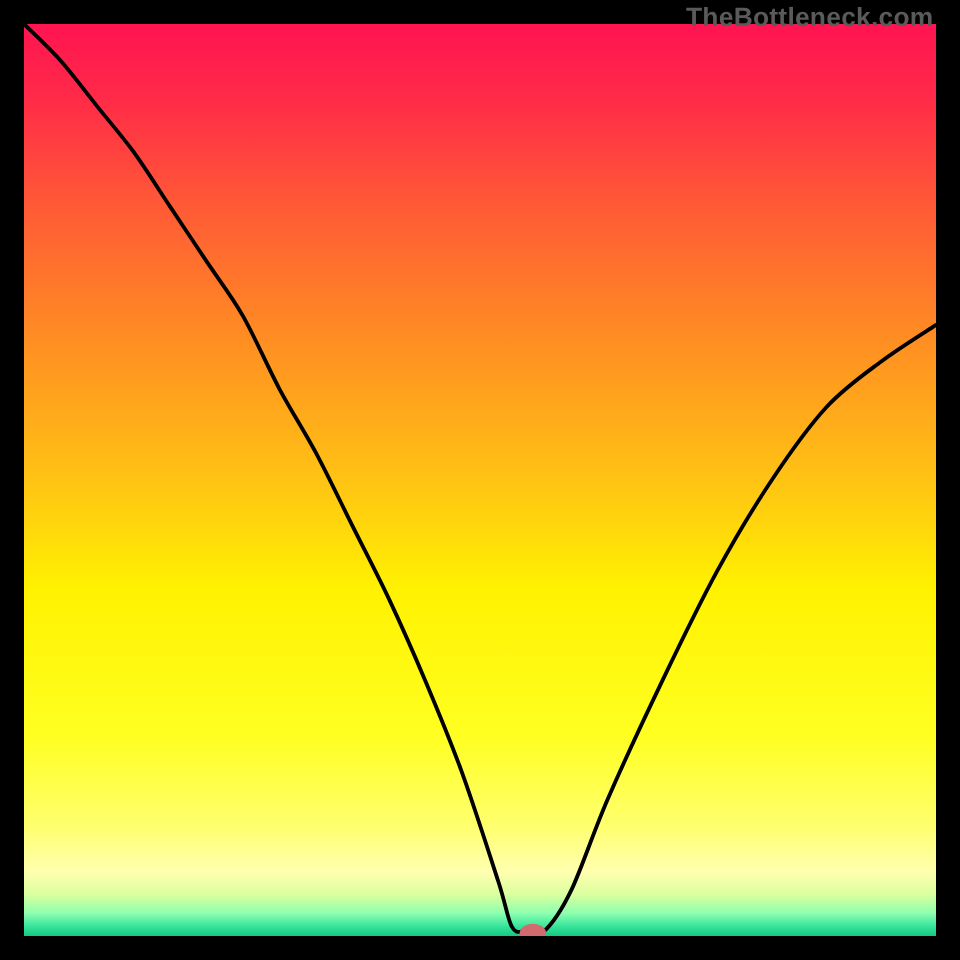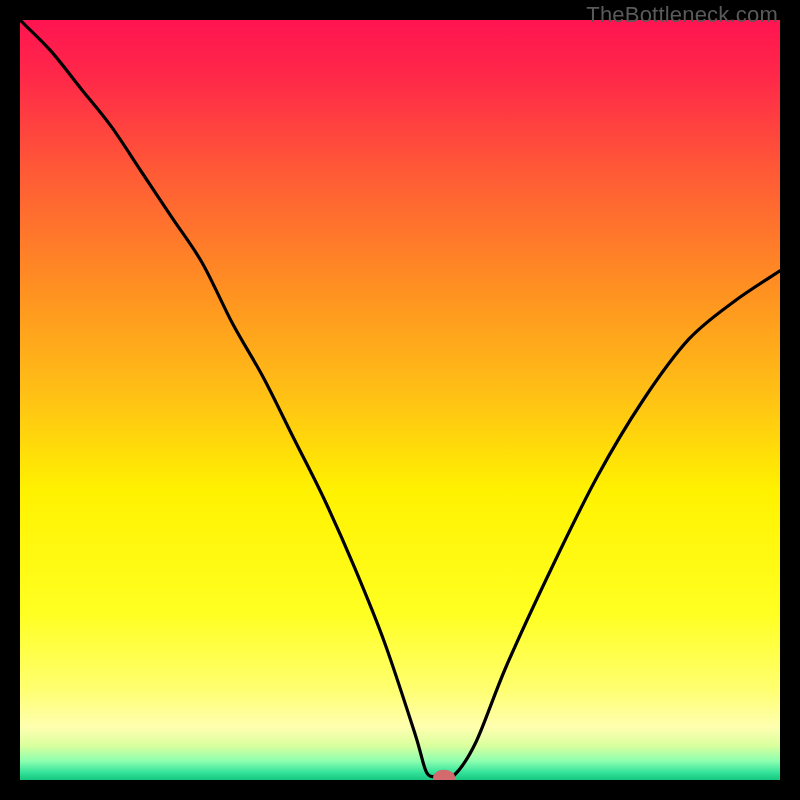--- a/index.html
+++ b/index.html
@@ -10,21 +10,21 @@
     background: #000;
     position: relative;
     font-family: Arial, Helvetica, sans-serif;
   }
   .watermark {
     position: absolute;
     top: 2px;
     right: 22px;
     color: #5a5a5a;
     font-size: 22px;
-    font-weight: 400;
+    font-weight: 700;
     z-index: 10;
     letter-spacing: 0.2px;
   }
   svg.chart {
     position: absolute;
     left: 20px;
     top: 20px;
     width: 760px;
     height: 760px;
     display: block;

